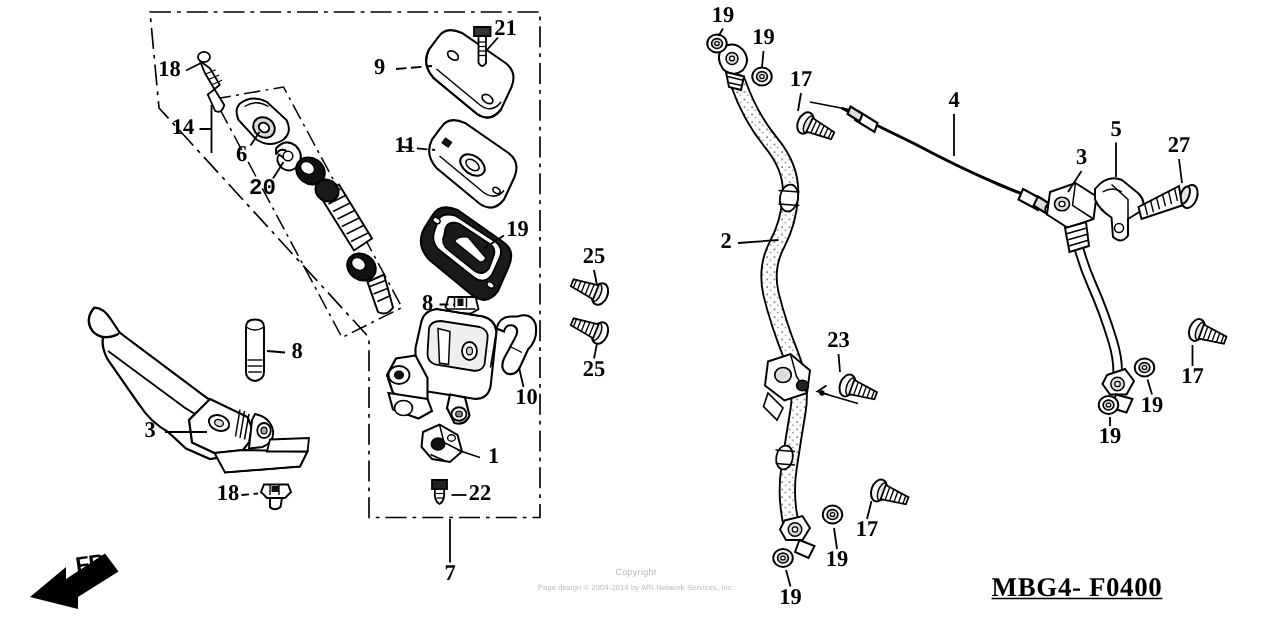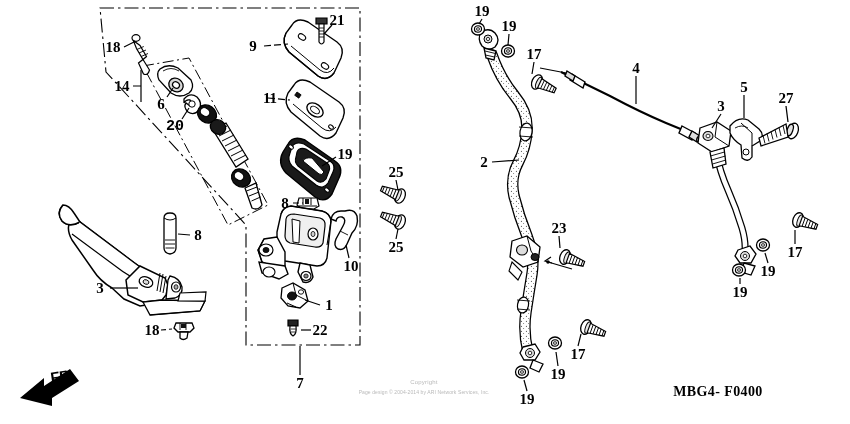--- a/index.html
+++ b/index.html
@@ -9,22 +9,22 @@
   #sheet{position:relative;width:850px;height:424px;background:#fff;}
   #art{position:absolute;left:0;top:0;width:850px;height:424px;}
   .lbl{position:absolute;font-family:"Liberation Serif",serif;
        font-weight:700;color:#000;line-height:1;white-space:nowrap;
        transform:translate(-50%,-50%);}
   .n{font-size:15px;}
   .fr{position:absolute;font-family:"Liberation Sans",sans-serif;
       font-weight:700;font-size:15px;color:#000;white-space:nowrap;
       transform:translate(-50%,-50%) rotate(-8deg);letter-spacing:-.3px;}
   .pn{position:absolute;font-family:"Liberation Serif",serif;
-      font-weight:700;font-size:14px;letter-spacing:.4px;
-      white-space:nowrap;transform:translate(-50%,-50%);}
+      font-weight:700;font-size:18px;letter-spacing:.4px;
+      white-space:nowrap;transform:translate(-50%,-50%);text-decoration:underline;}
   .wm{position:absolute;font-family:"Liberation Sans",sans-serif;
       color:#b9b9b9;white-space:nowrap;transform:translate(-50%,-50%);}
   .wm1{font-size:6px;letter-spacing:.2px;}
   .wm2{font-size:5px;letter-spacing:.1px;}
 </style>
 </head>
 <body>
 
 <div id="sheet">
 

